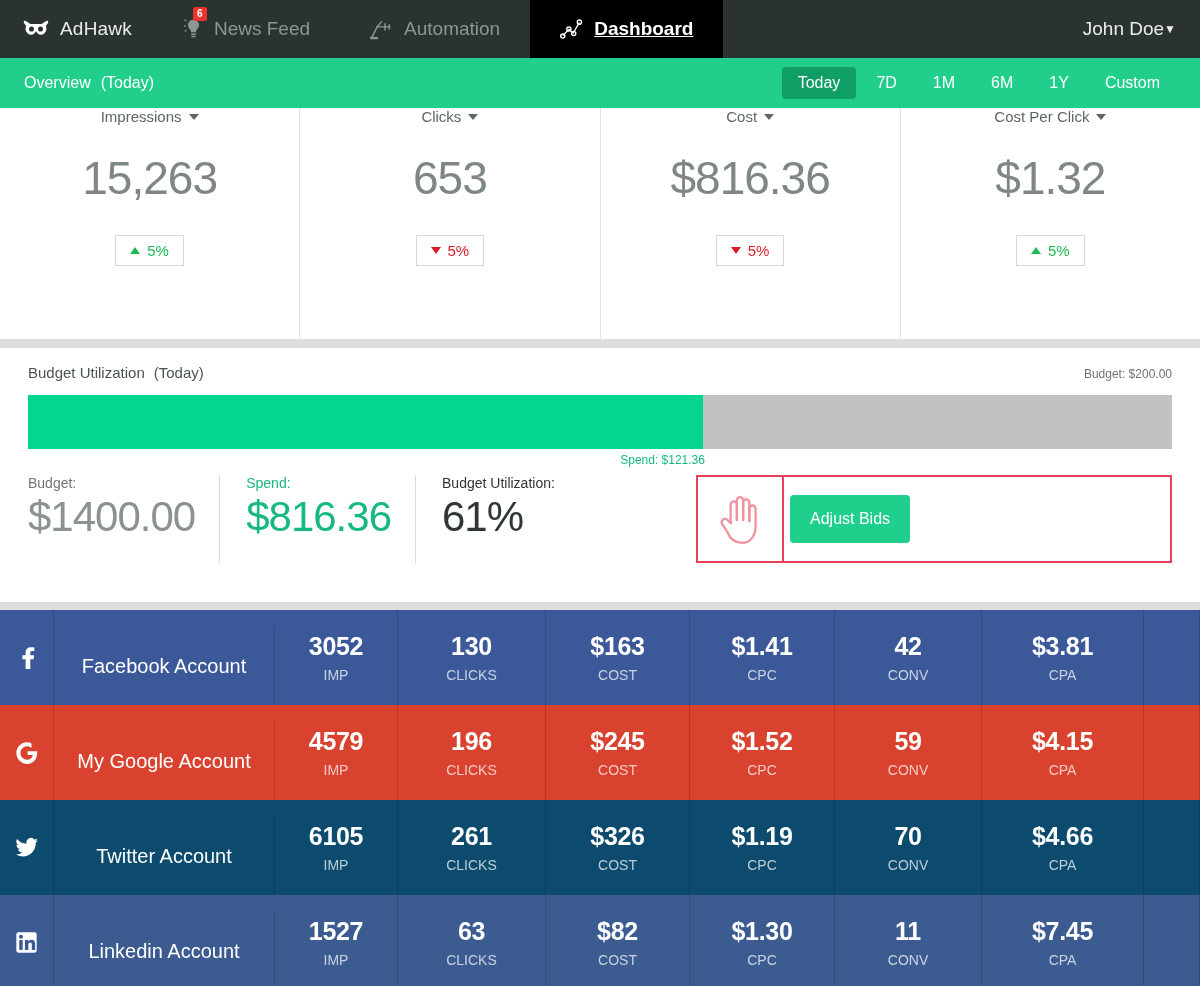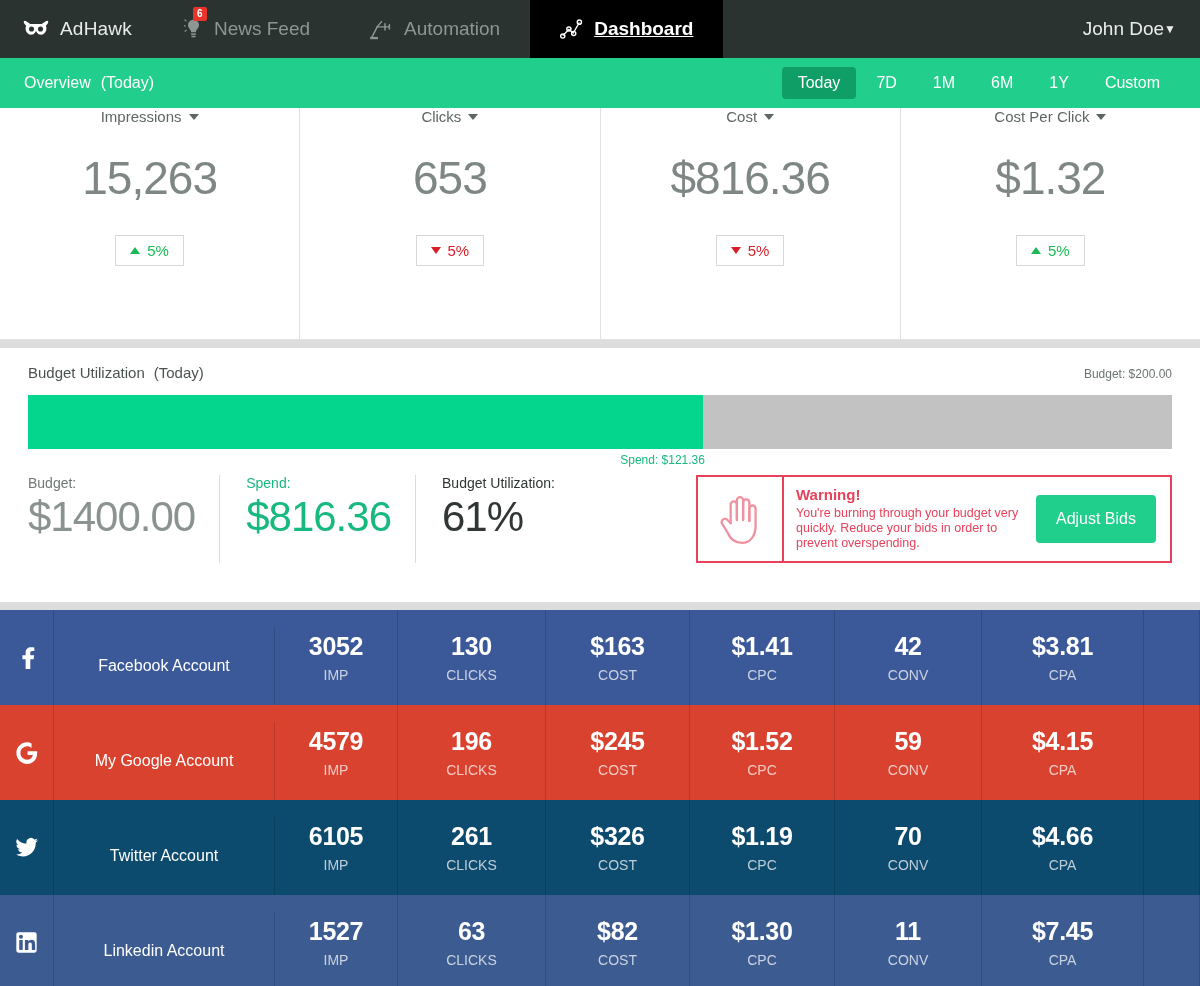--- a/index.html
+++ b/index.html
@@ -161,21 +161,21 @@
   .acct-row.gg { background: #d9422f; }
   .acct-row.tw { background: #0c4a6e; }
   .acct-row.li { background: #3b5b91; }
 
   .acct-icon-cell {
     width: 54px; display: flex; align-items: center; justify-content: center;
     border-right: 1px solid rgba(0,0,0,.14);
   }
   .acct-name-cell {
     width: 221px; display: flex; align-items: center; justify-content: center;
-    color: #fff; font-size: 16px;
+    color: #fff; font-size: 20px;
     border-right: 1px solid rgba(0,0,0,.14);
     margin-top: 17px;
   }
   .metric-cell {
     display: flex; flex-direction: column; align-items: center; justify-content: center;
     border-right: 1px solid rgba(0,0,0,.14);
   }
   .metric-val { color: #fff; font-size: 25px; font-weight: bold; letter-spacing: -.3px; }
   .metric-lbl { color: rgba(255,255,255,.72); font-size: 14px; margin-top: 6px; }
   .c-imp { width: 123px; }
@@ -357,24 +357,20 @@
       <div class="warn-icon-cell">
         <svg class="icon-svg" viewBox="0 0 46 52" width="48" height="54">
           <g fill="none" stroke="#f0919f" stroke-width="2.2" stroke-linecap="round" stroke-linejoin="round">
             <path d="M14 30 L14 12 a3 3 0 0 1 6 0 L20 27"></path>
             <path d="M20 27 L20 8 a3 3 0 0 1 6 0 L26 27"></path>
             <path d="M26 27 L26 10 a3 3 0 0 1 6 0 L32 28"></path>
             <path d="M32 28 L32 16 a3 3 0 0 1 6 0 L38 33 c0 9 -5 16 -13 16 c-8 0 -12 -5 -14 -10 L6 31 a3.2 3.2 0 0 1 5 -4 L14 30"></path>
           </g>
         </svg>
       </div>
-      <div class="warn-body">
-        <div class="warn-title">Warning!</div>
-        <div class="warn-text">You're burning through your budget very quickly. Reduce your bids in order to prevent overspending.</div>
-      </div>
       <button class="adjust-btn">Adjust Bids</button>
     </div>
   </div>
 </div>
 
 <div class="accounts">
 
   <div class="acct-row fb">
     <div class="acct-icon-cell">
       <svg class="icon-svg" viewBox="0 0 24 26" width="22" height="24">

